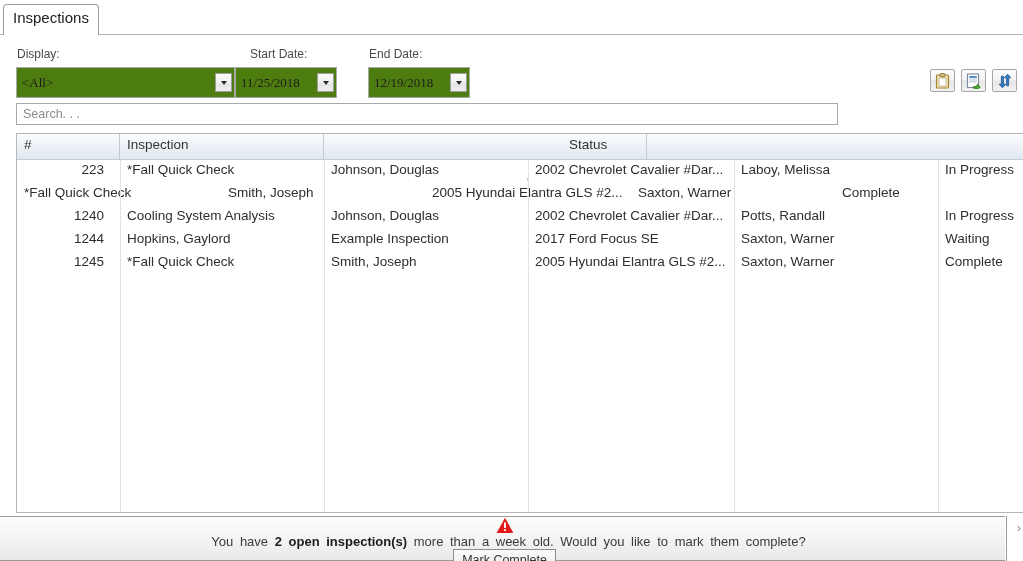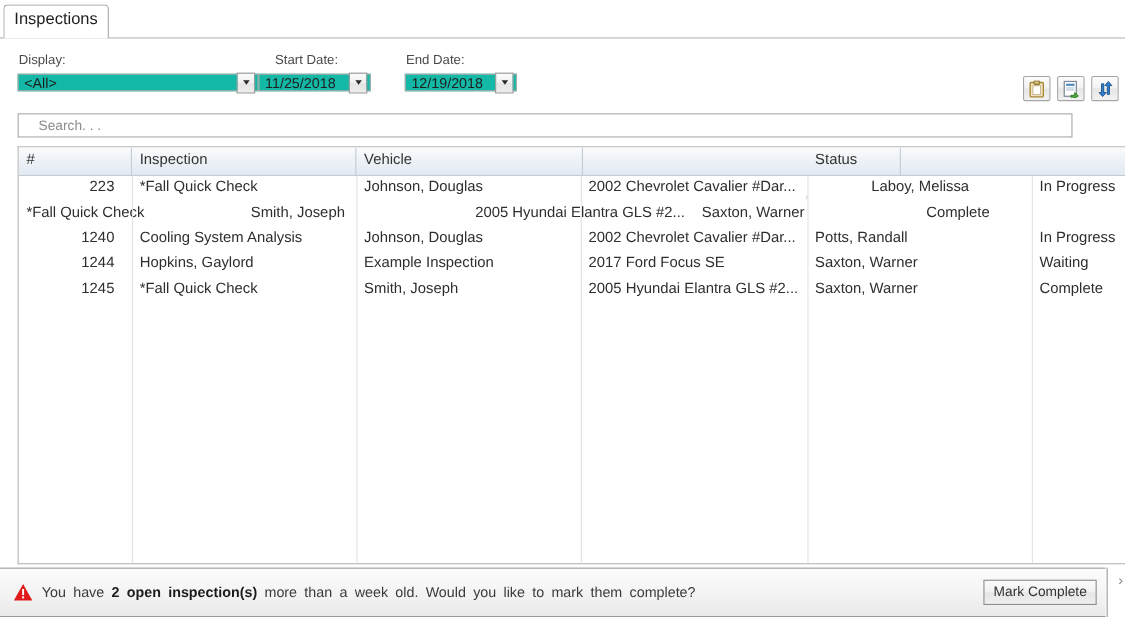--- a/index.html
+++ b/index.html
@@ -54,25 +54,26 @@
   }
   .fld-label {
     position: absolute;
     font-size: 12px;
     color: #4a4a4a;
     white-space: nowrap;
   }
   .combo {
     position: absolute;
     box-sizing: border-box;
-    height: 16px;
-    background: #14b8a6;
+    height: 31px;
+    background: #4d7c0f;
     border: 1px solid #a9a9a9;
     display: flex;
     align-items: center;
+    font-family: Liberation Serif, serif;
   }
   .combo .val {
     flex: 1 1 auto;
     padding-left: 5px;
     font-size: 13px;
     color: #1e1e1e;
     white-space: nowrap;
     overflow: hidden;
   }
   .combo .arrowbtn {
@@ -105,27 +106,26 @@
     background: linear-gradient(to bottom,#fdfdfd 0%,#f2f2f2 48%,#e6e6e6 52%,#f2f2f2 100%);
     display: flex;
     align-items: center;
     justify-content: center;
   }
 
   
   .searchbox {
     position: absolute;
     left: 16px; top: 103px;
-    width: 959px; height: 22px;
+    width: 822px; height: 22px;
     box-sizing: border-box;
     border: 1px solid #a9a9a9;
     background: #ffffff;
     display: flex;
     align-items: center;
-    padding-left: 12px;
   }
   .searchbox input {
     border: 0;
     outline: none;
     width: 100%;
     padding: 0 6px;
     font-family: "Liberation Sans", sans-serif;
     font-size: 12.5px;
     color: #222;
     background: transparent;
@@ -190,20 +190,21 @@
     position: absolute;
     left: 0; top: 516px;
     width: 1005px; height: 45px;
     box-sizing: border-box;
     border-top: 1px solid #9a9a9a;
     border-bottom: 1px solid #9a9a9a;
     background: linear-gradient(to bottom,#fcfcfc 0%,#f3f3f3 55%,#e9e9e9 100%);
     display: flex;
     align-items: center;
     padding-left: 12px;
+    flex-direction: column;
   }
   .warn-icon { flex: 0 0 auto; width: 18px; height: 17px; margin-right: 8px; }
   .notify-text {
     flex: 1 1 auto;
     font-size: 13px;
     color: #3a3a3a;
     word-spacing: 3px;
     white-space: nowrap;
   }
   .notify-text b { color: #1b1b1b; }
@@ -293,31 +294,30 @@
 </div>
 
 <div class="searchbox">
   <input type="text" placeholder="Search. . ." style="">
 </div>
 
 <div class="grid">
   <div class="grid-header" id="gridHeader">
       <div class="hcell" style="width: 103px; flex: 0 0 103px;">#</div>
       <div class="hcell" style="width: 204px; flex: 0 0 204px;">Inspection</div>
-      <div class="hcell" style="width: 206px; flex: 0 0 206px;">Vehicle</div>
       <div class="hcell" style="width: 204px; flex: 0 0 204px; margin-top: 44px;">Technician</div>
-      <div class="hcell" style="width: 85px; flex: 0 0 85px;">Status</div>
+      <div class="hcell" style="width: 85px; flex: 0 0 85px; margin-left: 34px;">Status</div>
     </div>
   <div class="grid-body" id="gridBody">
       <div class="row">
         <div class="cell num" style="width: 103px; flex: 0 0 103px;">223</div>
         <div class="cell" style="width: 204px; flex: 0 0 204px;">*Fall Quick Check</div>
         <div class="cell" style="width: 204px; flex: 0 0 204px;">Johnson, Douglas</div>
         <div class="cell" style="width: 206px; flex: 0 0 206px;">2002 Chevrolet Cavalier #Dar...</div>
-        <div class="cell" style="width: 204px; flex: 0 0 204px; text-align: center;">Laboy, Melissa</div>
+        <div class="cell" style="width: 204px; flex: 0 0 204px;">Laboy, Melissa</div>
         <div class="cell" style="width: 85px; flex: 0 0 85px;">In Progress</div>
       </div>
       <div class="row">
         <div class="cell" style="width: 204px; flex: 0 0 204px;">*Fall Quick Check</div>
         <div class="cell" style="width: 204px; flex: 0 0 204px;">Smith, Joseph</div>
         <div class="cell" style="width: 206px; flex: 0 0 206px;">2005 Hyundai Elantra GLS #2...</div>
         <div class="cell" style="width: 204px; flex: 0 0 204px;">Saxton, Warner</div>
         <div class="cell" style="width: 85px; flex: 0 0 85px;">Complete</div>
       </div>
       <div class="row">

